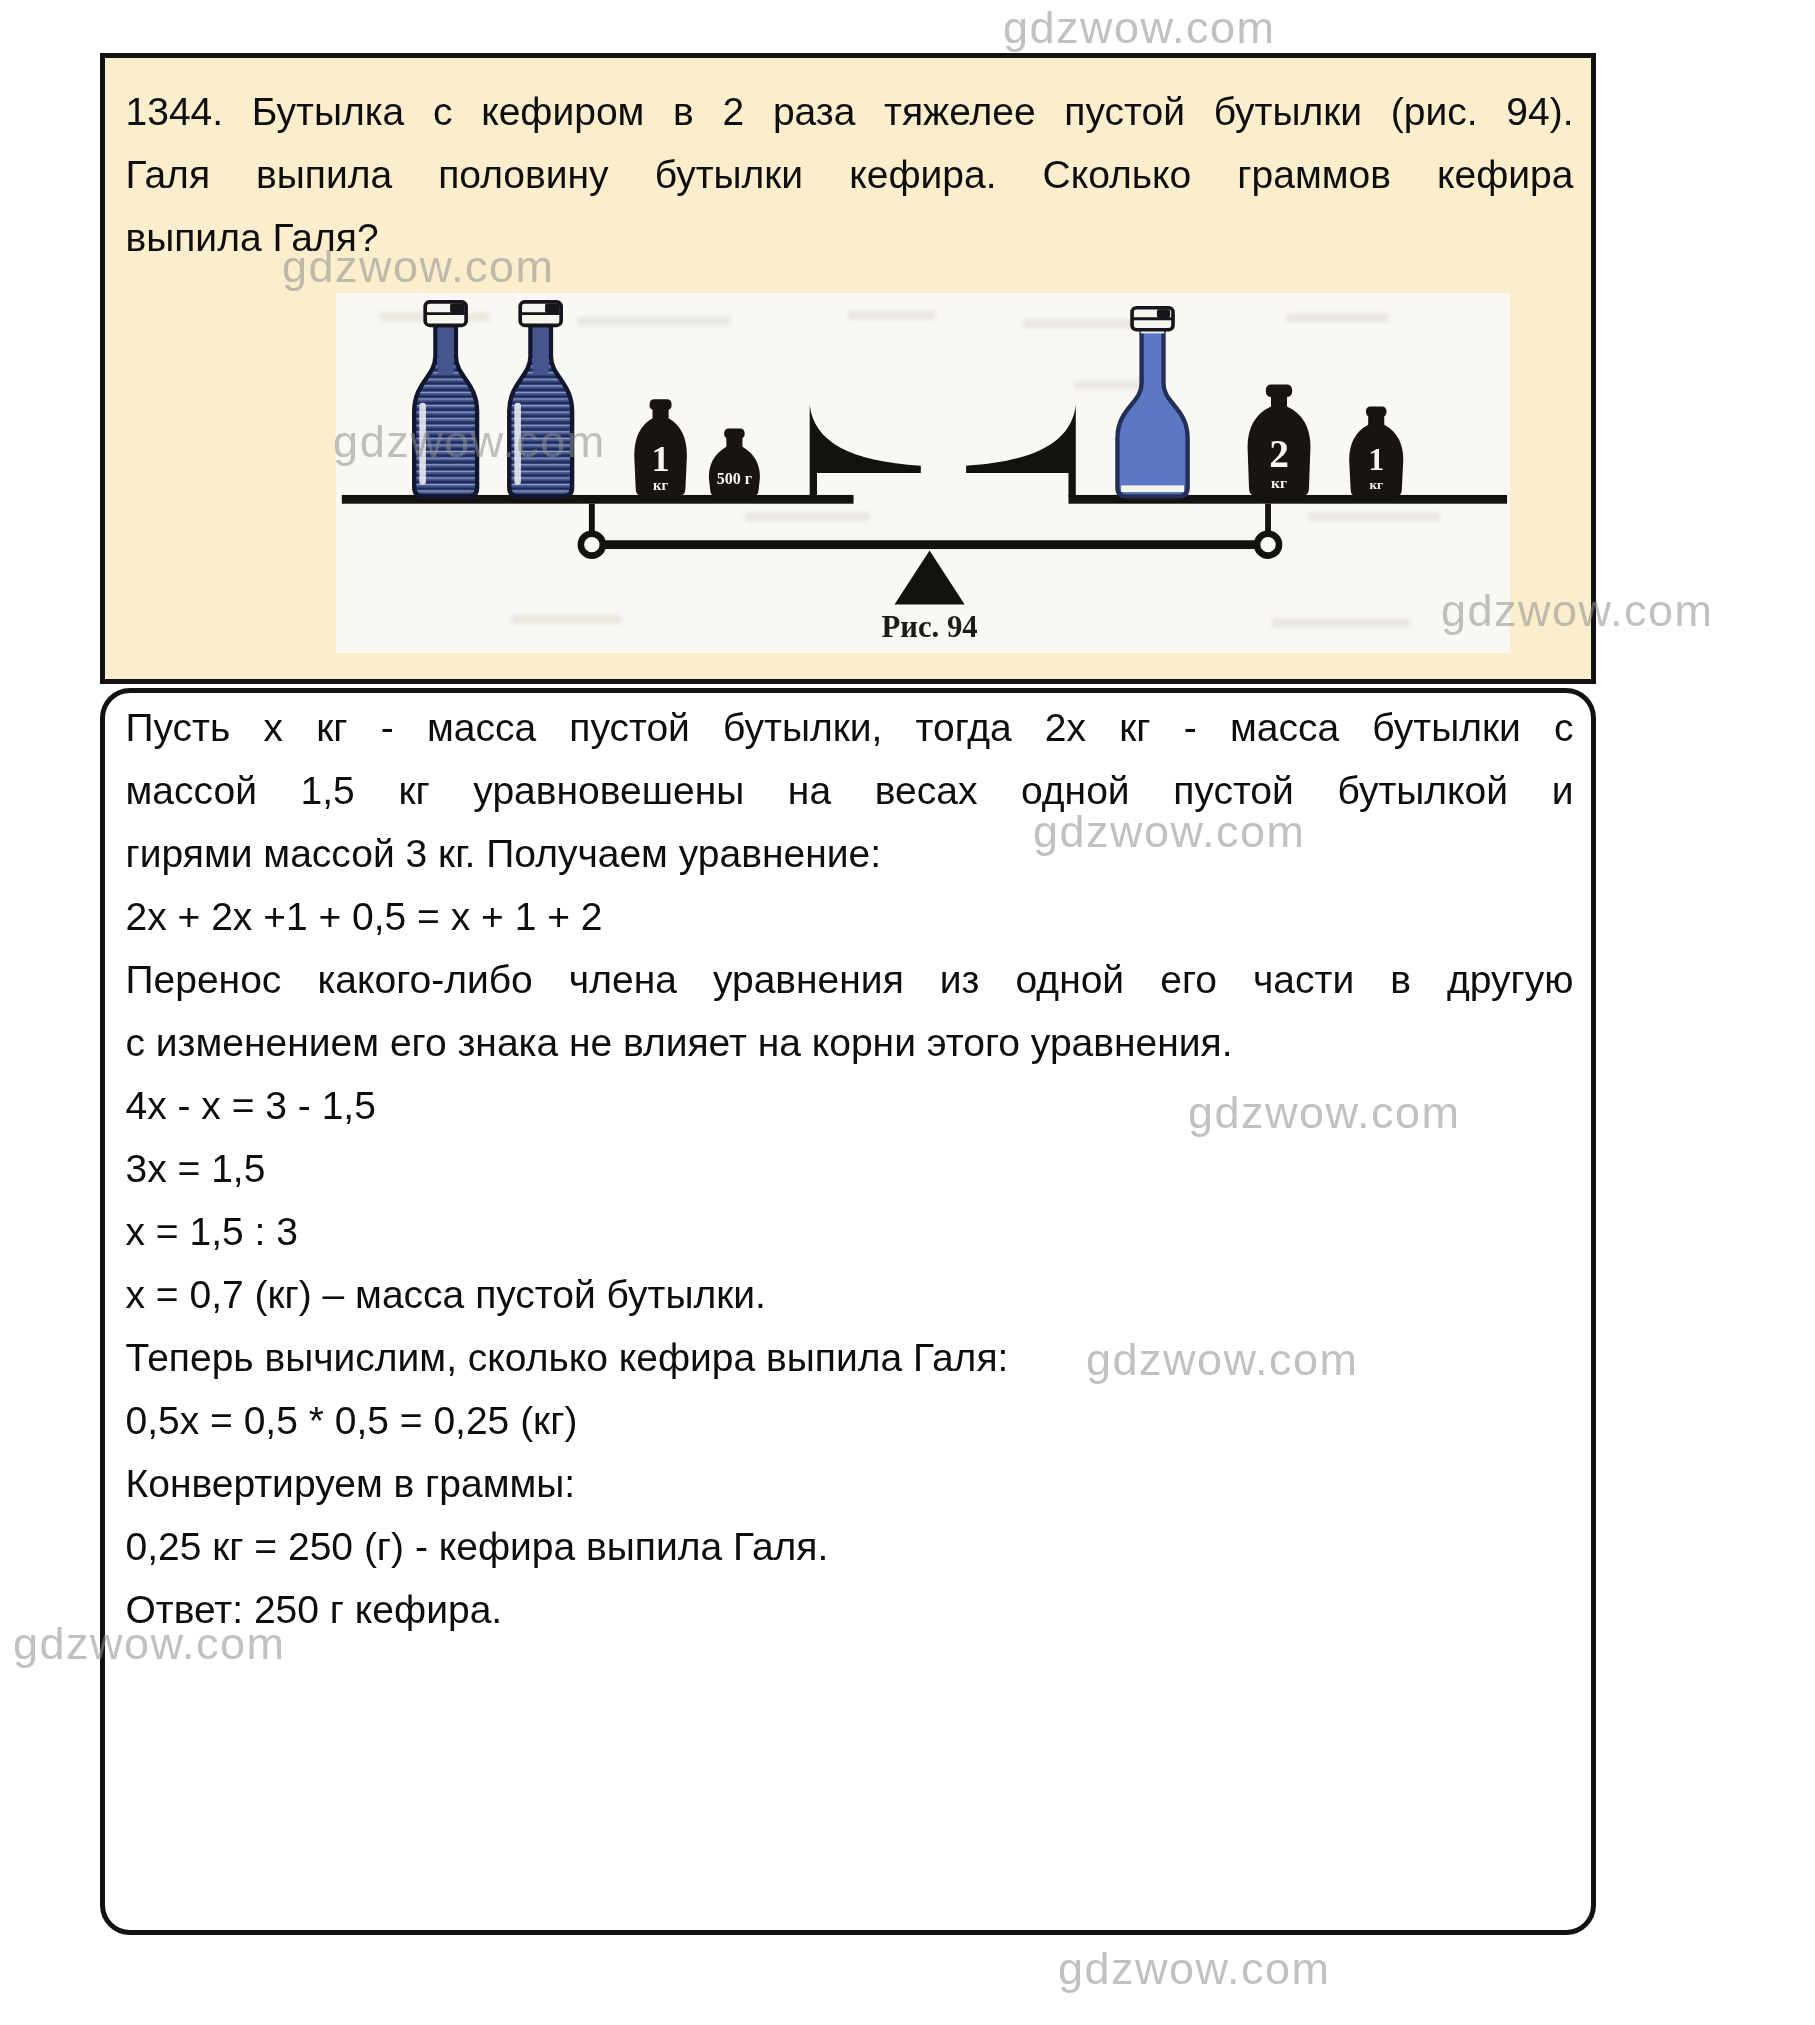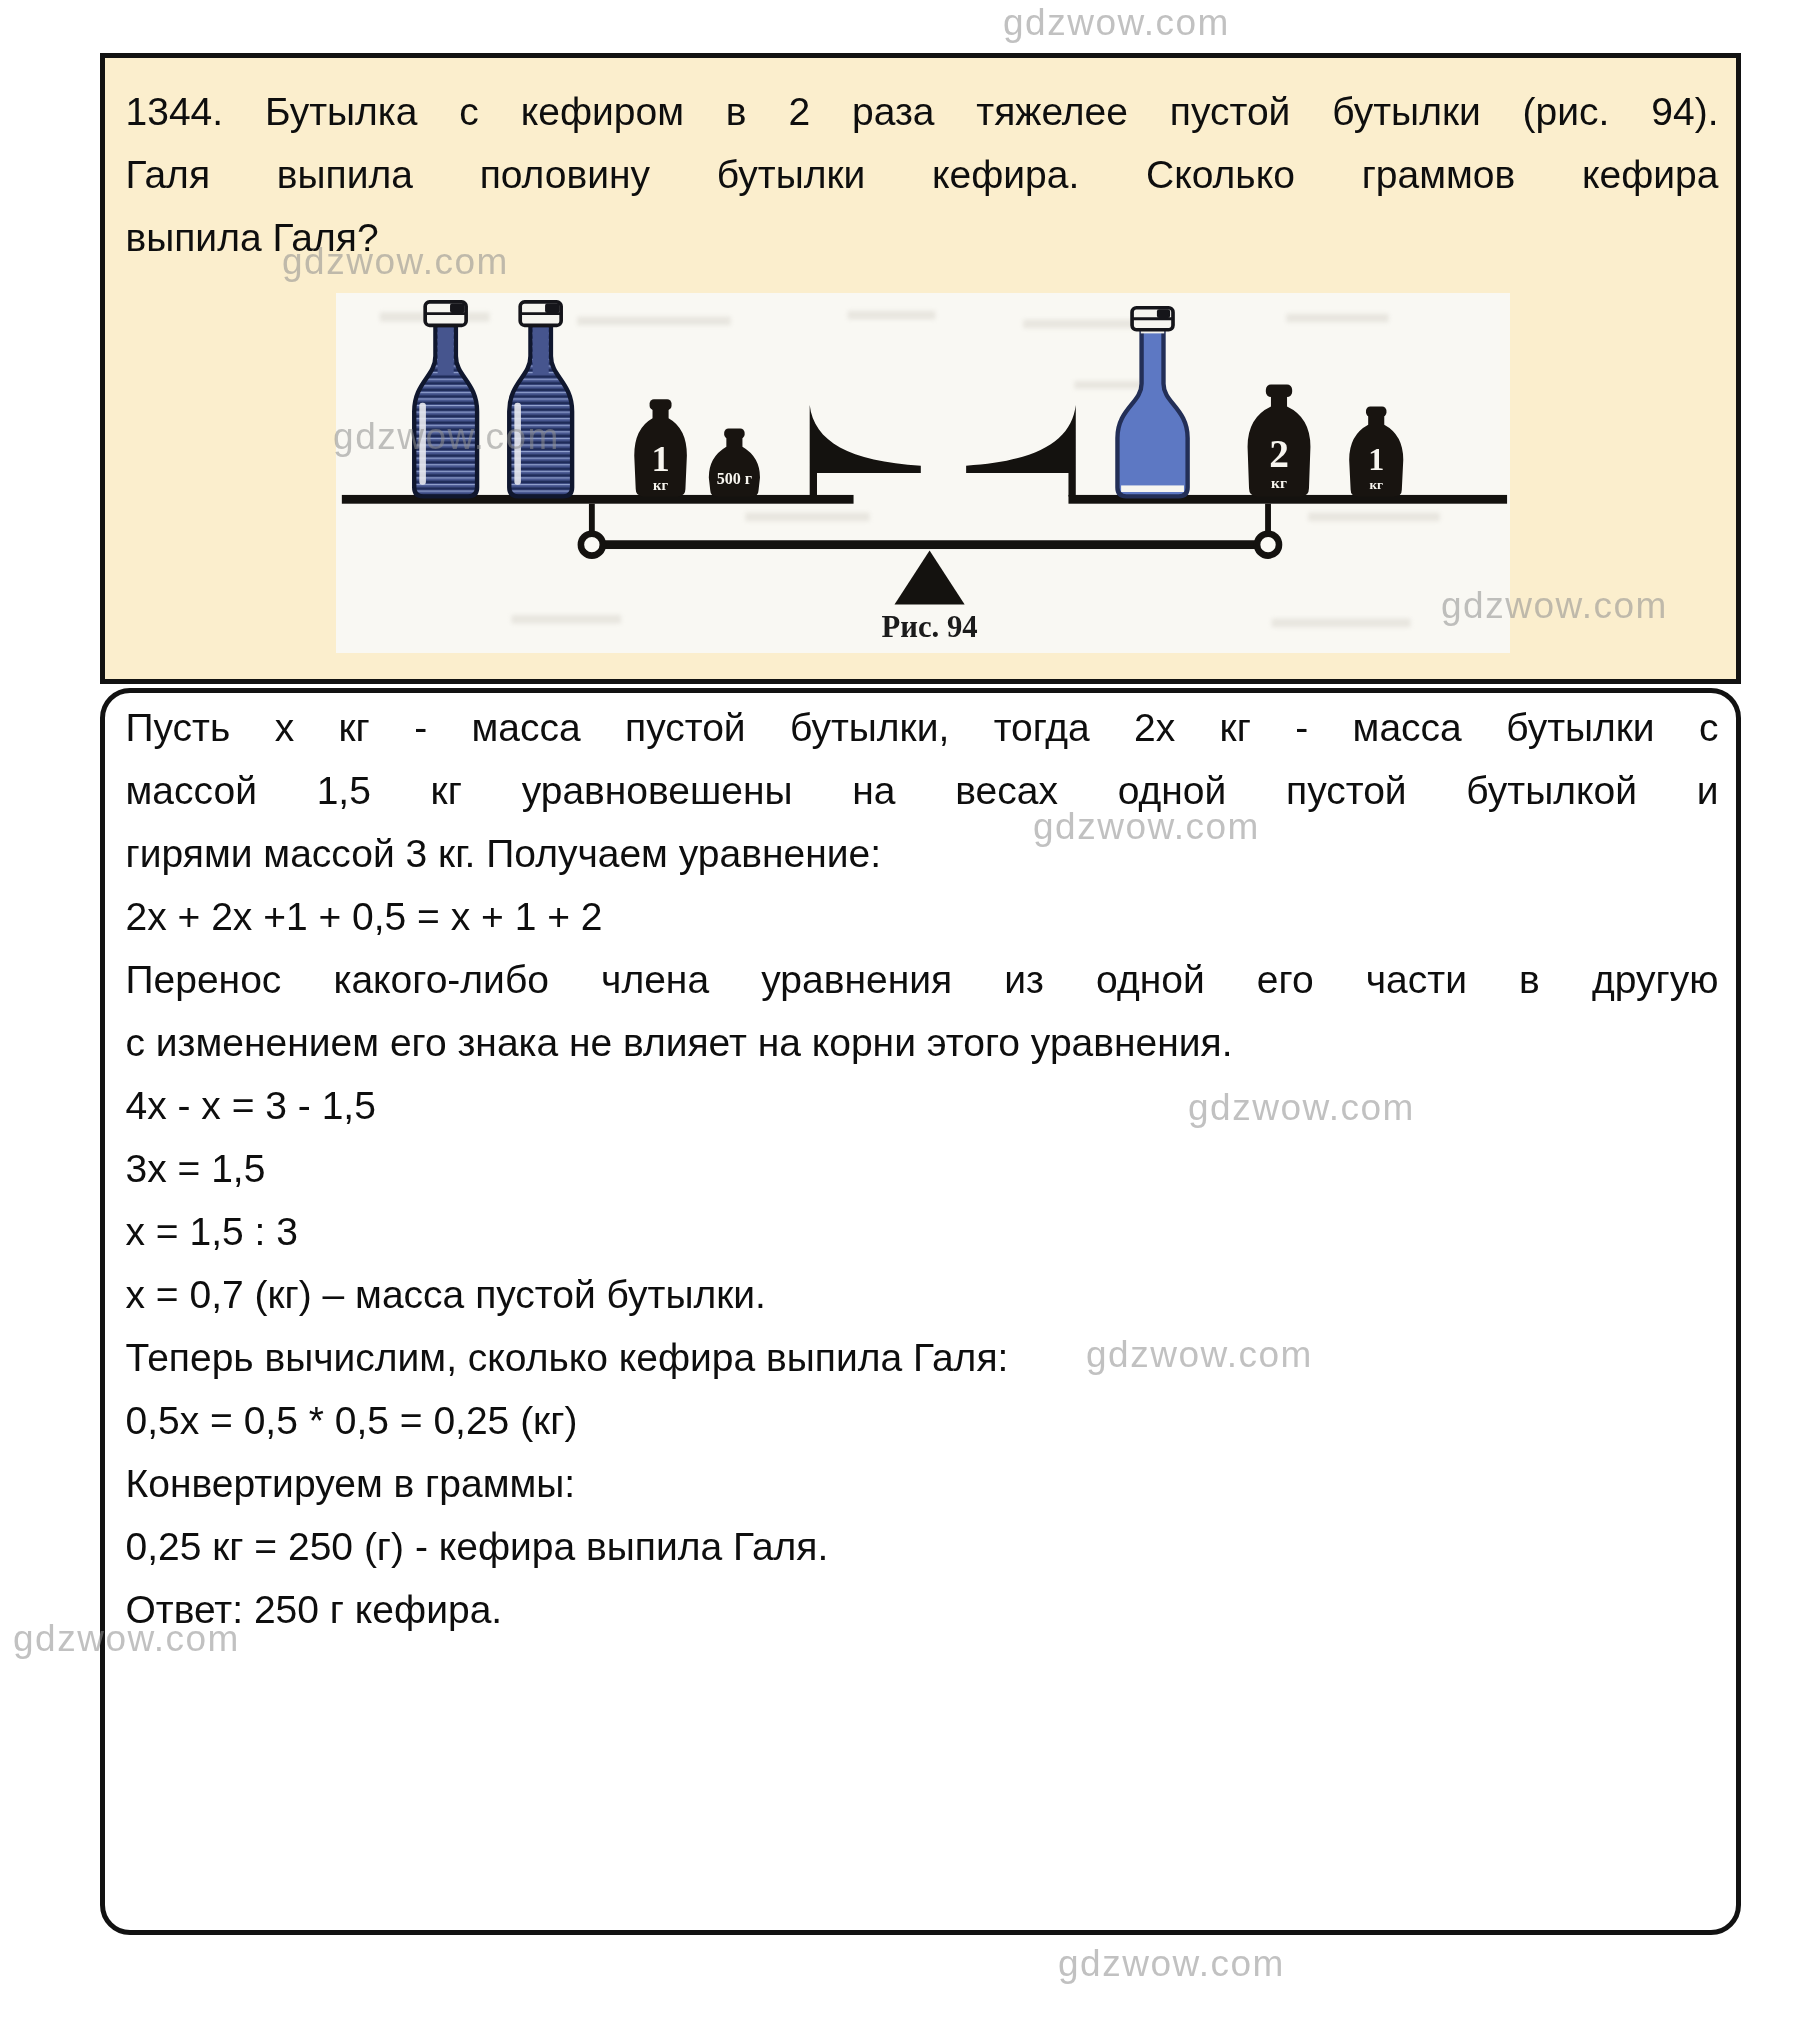--- a/index.html
+++ b/index.html
@@ -4,27 +4,27 @@
 <style>
   html,body { margin:0; padding:0; }
   body {
     width:1815px; height:2025px; position:relative; overflow:hidden;
     background:#ffffff;
     font-family:"Liberation Sans", sans-serif;
   }
   .wm {
     position:absolute; white-space:nowrap;
     font-family:"Liberation Sans", sans-serif;
-    font-size:37px; font-weight:400; letter-spacing:1.5px;
+    font-size:45px; font-weight:400; letter-spacing:1.5px;
     color:#8f8f8f; opacity:.55;
     z-index:1; pointer-events:none;
   }
   .wm.over { z-index:5; }
   .card {
-    position:absolute; left:100px; width:1641px;
+    position:absolute; left:100px; width:1496px;
     border:5.1px solid #121212; box-sizing:border-box; z-index:2;
   }
   #problem-box { top:53px; height:631px; background:#fbeecd; }
   #solution-box { top:688px; height:1247px; background:#ffffff;border-radius:30px; }
   .textcol { position:absolute; left:20.5px; right:17.5px; }
   #problem-box .textcol { top:22px; }
   #solution-box .textcol { top:2.9px; }
   .line {
     font-size:39px; line-height:63px; color:#0e0e0e;
     white-space:nowrap;

